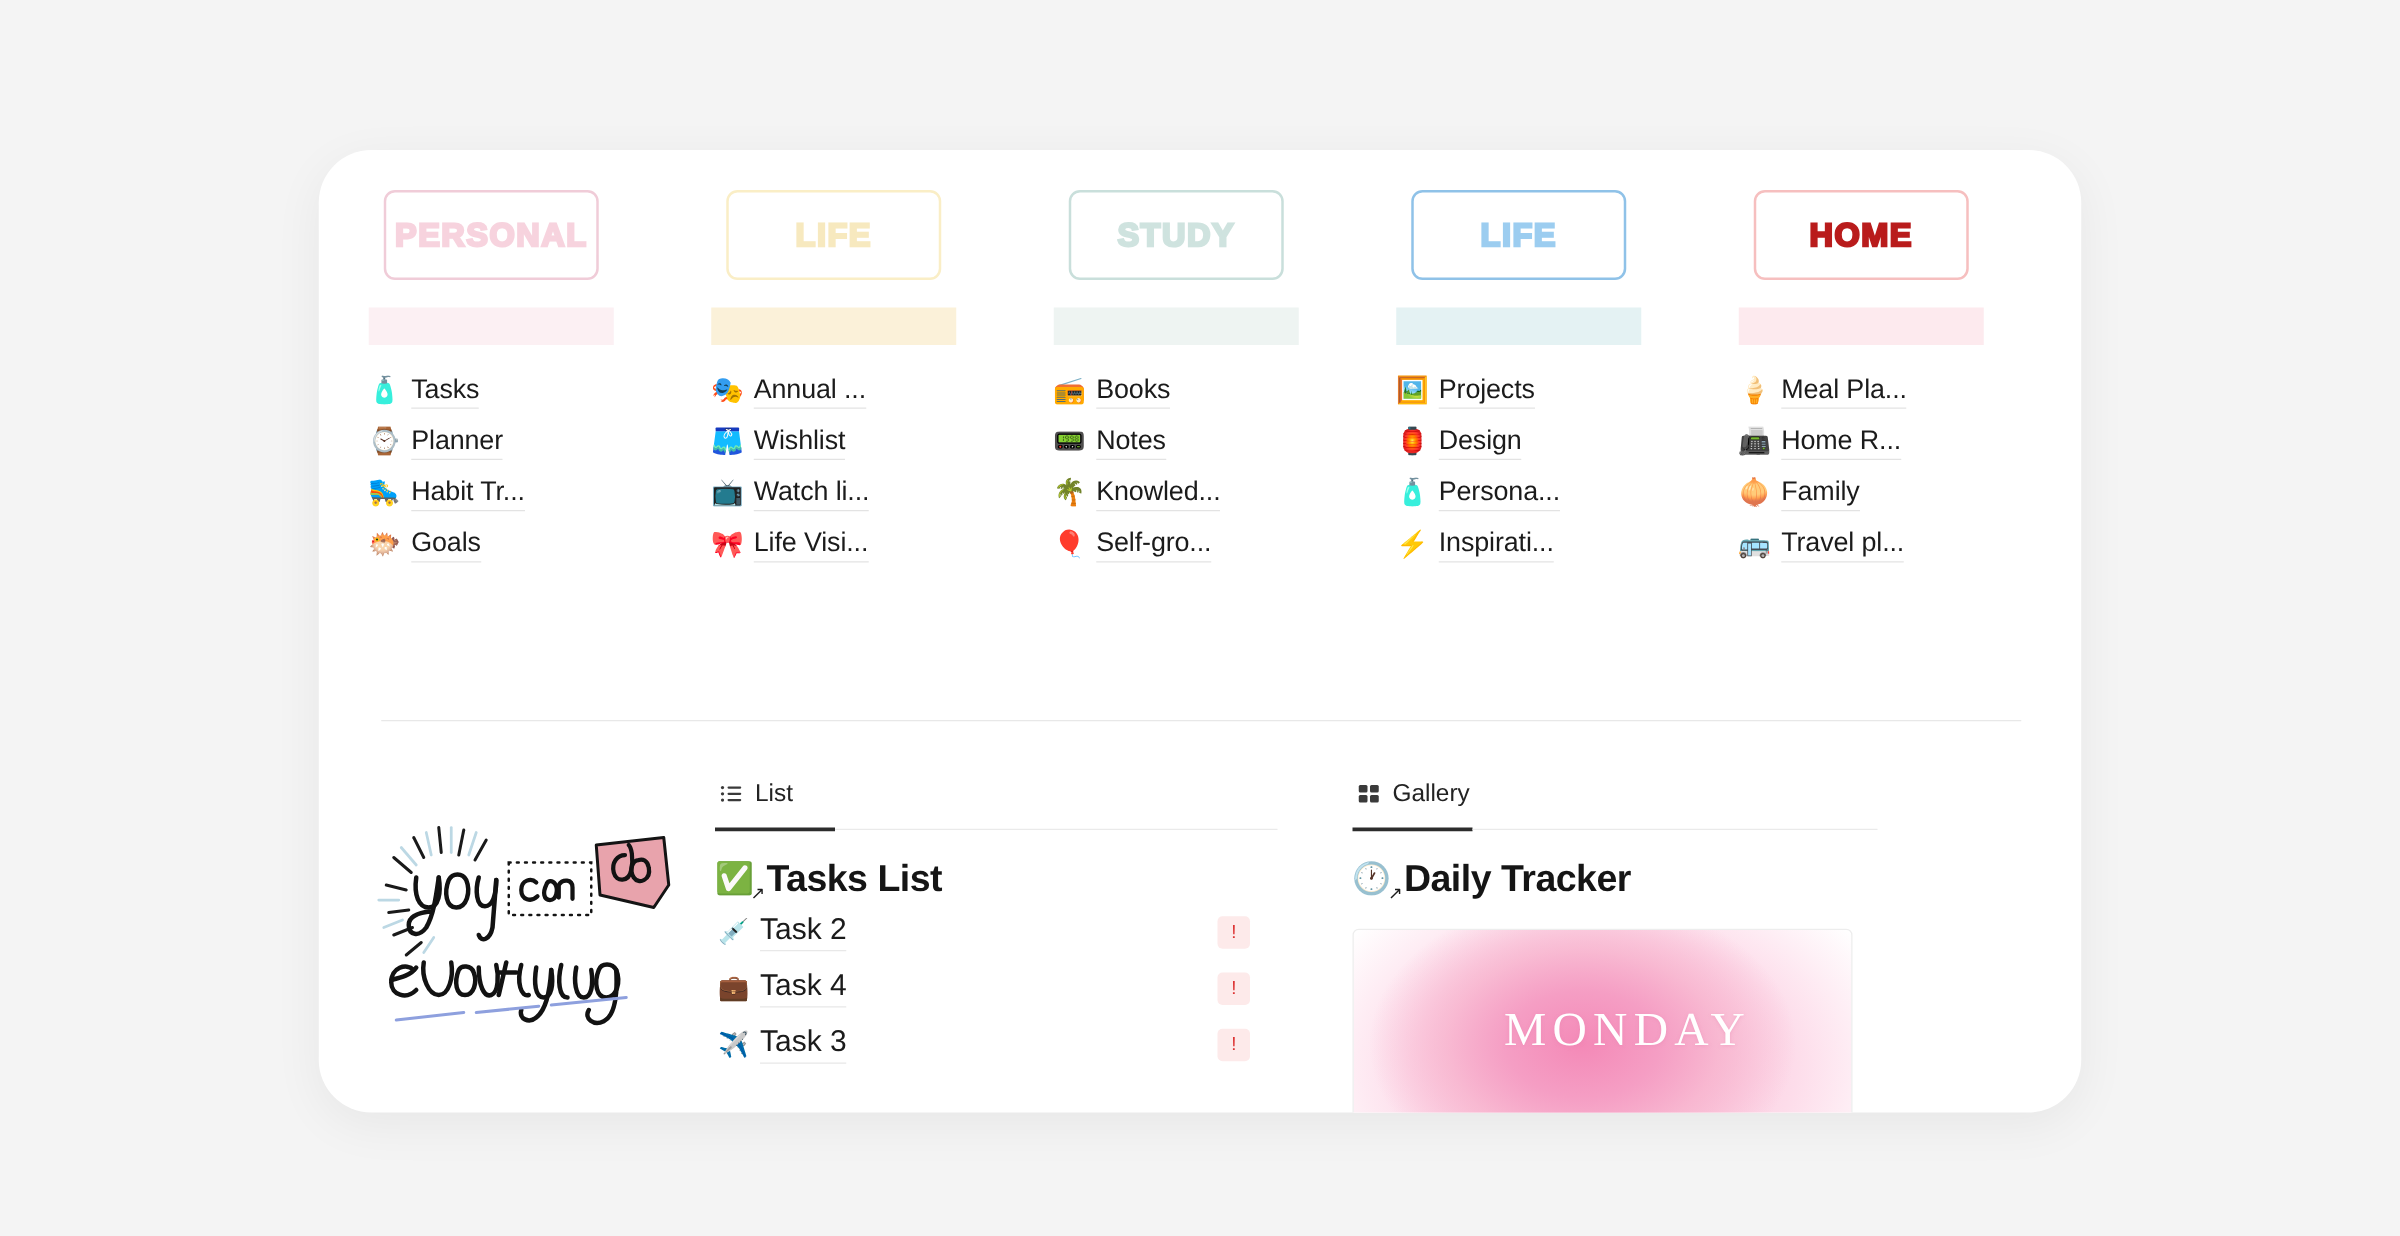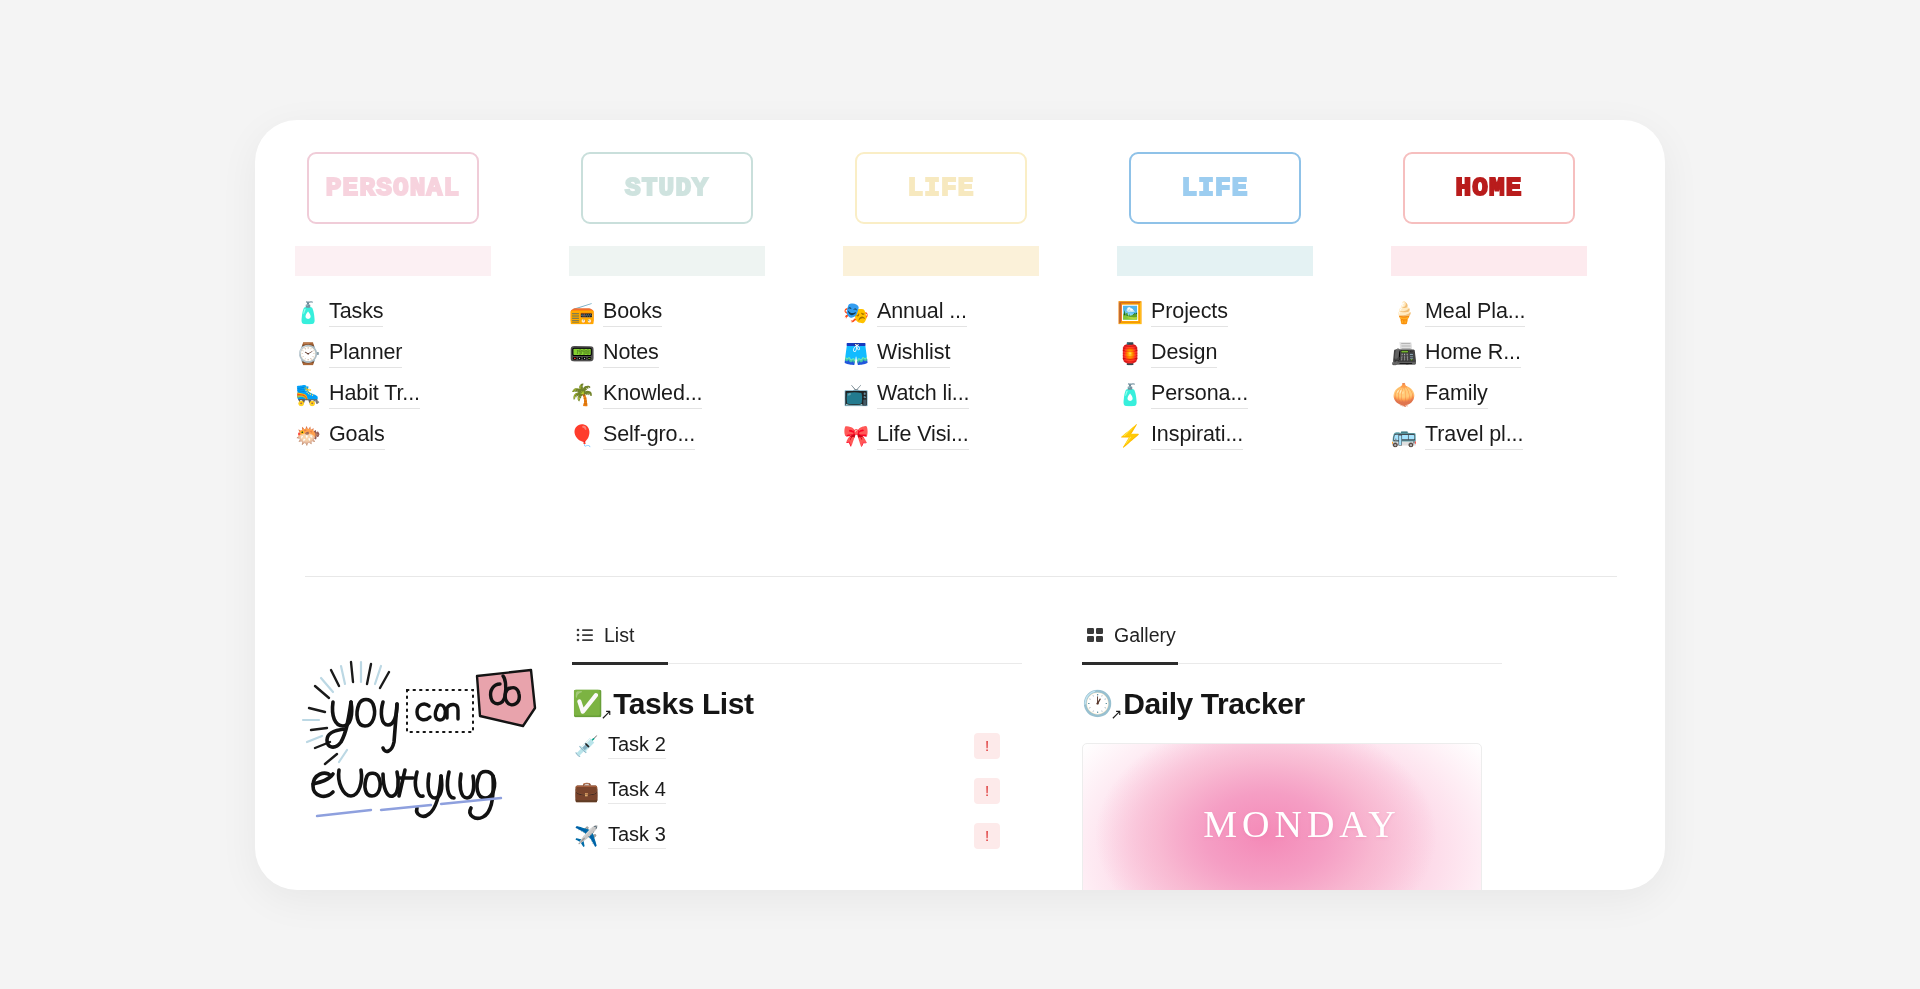--- a/index.html
+++ b/index.html
@@ -35,21 +35,21 @@
     width: 172px;
     height: 72px;
     border: 2.5px solid #e9c8d2;
     border-radius: 9px;
     display: flex;
     align-items: center;
     justify-content: center;
     margin-left: 12px;
   }
   .cat-badge-label {
-    font-family: Liberation Mono, monospace;
+    font-family: Liberation Sans, sans-serif;
     font-weight: 700;
     font-size: 26px;
     letter-spacing: 1.2px;
     -webkit-text-stroke: 2px currentColor;
     filter: blur(0.25px);
   }
 
   .cat-band {
     width: 196px;
     height: 30px;
@@ -165,21 +165,21 @@
     margin-top: 5px;
     cursor: pointer;
   }
   .task-row .temoji {
     font-size: 20px;
     width: 30px;
     flex: 0 0 30px;
     text-align: center;
   }
   .task-row .tname {
-    font-size: 20px;
+    font-size: 24px;
     color: #1b1b1b;
     border-bottom: 1.5px solid #e8e8e8;
     padding-bottom: 2px;
     margin-left: 6px;
   }
   .task-row .spacer { flex: 1; }
   .prio-badge {
     width: 26px; height: 26px;
     background: #fdeaea;
     border-radius: 4px;
@@ -241,64 +241,64 @@
             <span class="emoji">🛼</span>
             <span class="lbl">Habit Tr...</span>
           </div>
           <div class="cat-item">
             <span class="emoji">🐡</span>
             <span class="lbl">Goals</span>
           </div>
         </div>
       </div>
       <div class="cat-col">
+        <div class="cat-badge" style="border-color: rgb(250, 238, 198);">
+          <span class="cat-badge-label" style="color: rgb(247, 233, 191);">LIFE</span>
+        </div>
+        <div class="cat-band" style="background: rgb(251, 241, 217);"></div>
+        <div class="cat-items">
+          <div class="cat-item">
+            <span class="emoji">🎭</span>
+            <span class="lbl">Annual ...</span>
+          </div>
+          <div class="cat-item">
+            <span class="emoji">🩳</span>
+            <span class="lbl">Wishlist</span>
+          </div>
+          <div class="cat-item">
+            <span class="emoji">📺</span>
+            <span class="lbl">Watch li...</span>
+          </div>
+          <div class="cat-item">
+            <span class="emoji">🎀</span>
+            <span class="lbl">Life Visi...</span>
+          </div>
+        </div>
+      </div>
+      <div class="cat-col">
         <div class="cat-badge" style="border-color: rgb(201, 223, 219);">
           <span class="cat-badge-label" style="color: rgb(207, 227, 223);">STUDY</span>
         </div>
         <div class="cat-band" style="background: rgb(238, 244, 242);"></div>
         <div class="cat-items">
           <div class="cat-item">
             <span class="emoji">📻</span>
             <span class="lbl">Books</span>
           </div>
           <div class="cat-item">
             <span class="emoji">📟</span>
             <span class="lbl">Notes</span>
           </div>
           <div class="cat-item">
             <span class="emoji">🌴</span>
             <span class="lbl">Knowled...</span>
           </div>
           <div class="cat-item">
             <span class="emoji">🎈</span>
             <span class="lbl">Self-gro...</span>
-          </div>
-        </div>
-      </div>
-      <div class="cat-col">
-        <div class="cat-badge" style="border-color: rgb(250, 238, 198);">
-          <span class="cat-badge-label" style="color: rgb(247, 233, 191);">LIFE</span>
-        </div>
-        <div class="cat-band" style="background: rgb(251, 241, 217);"></div>
-        <div class="cat-items">
-          <div class="cat-item">
-            <span class="emoji">🎭</span>
-            <span class="lbl">Annual ...</span>
-          </div>
-          <div class="cat-item">
-            <span class="emoji">🩳</span>
-            <span class="lbl">Wishlist</span>
-          </div>
-          <div class="cat-item">
-            <span class="emoji">📺</span>
-            <span class="lbl">Watch li...</span>
-          </div>
-          <div class="cat-item">
-            <span class="emoji">🎀</span>
-            <span class="lbl">Life Visi...</span>
           </div>
         </div>
       </div>
       <div class="cat-col">
         <div class="cat-badge" style="border-color: rgb(143, 194, 232);">
           <span class="cat-badge-label" style="color: rgb(156, 205, 240);">LIFE</span>
         </div>
         <div class="cat-band" style="background: rgb(228, 242, 243);"></div>
         <div class="cat-items">
           <div class="cat-item">

